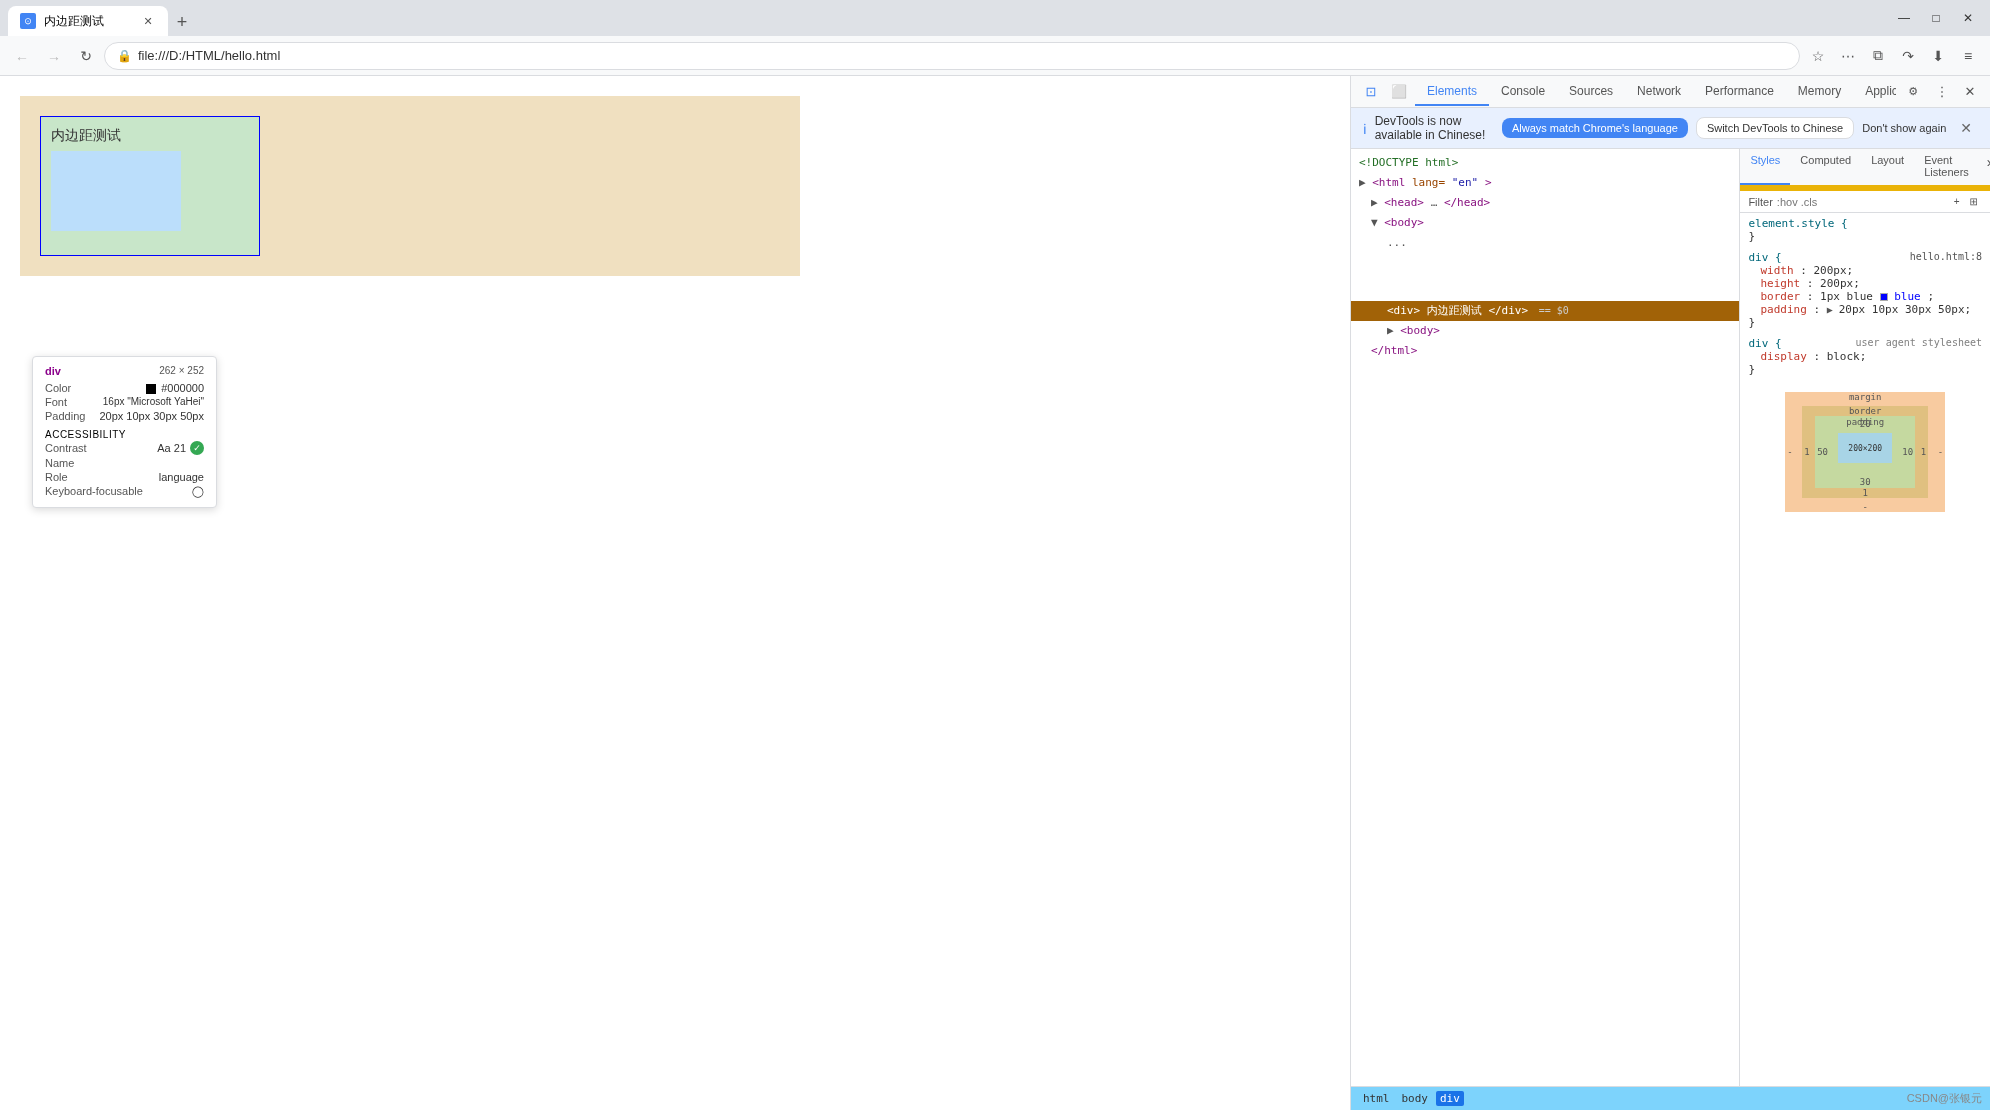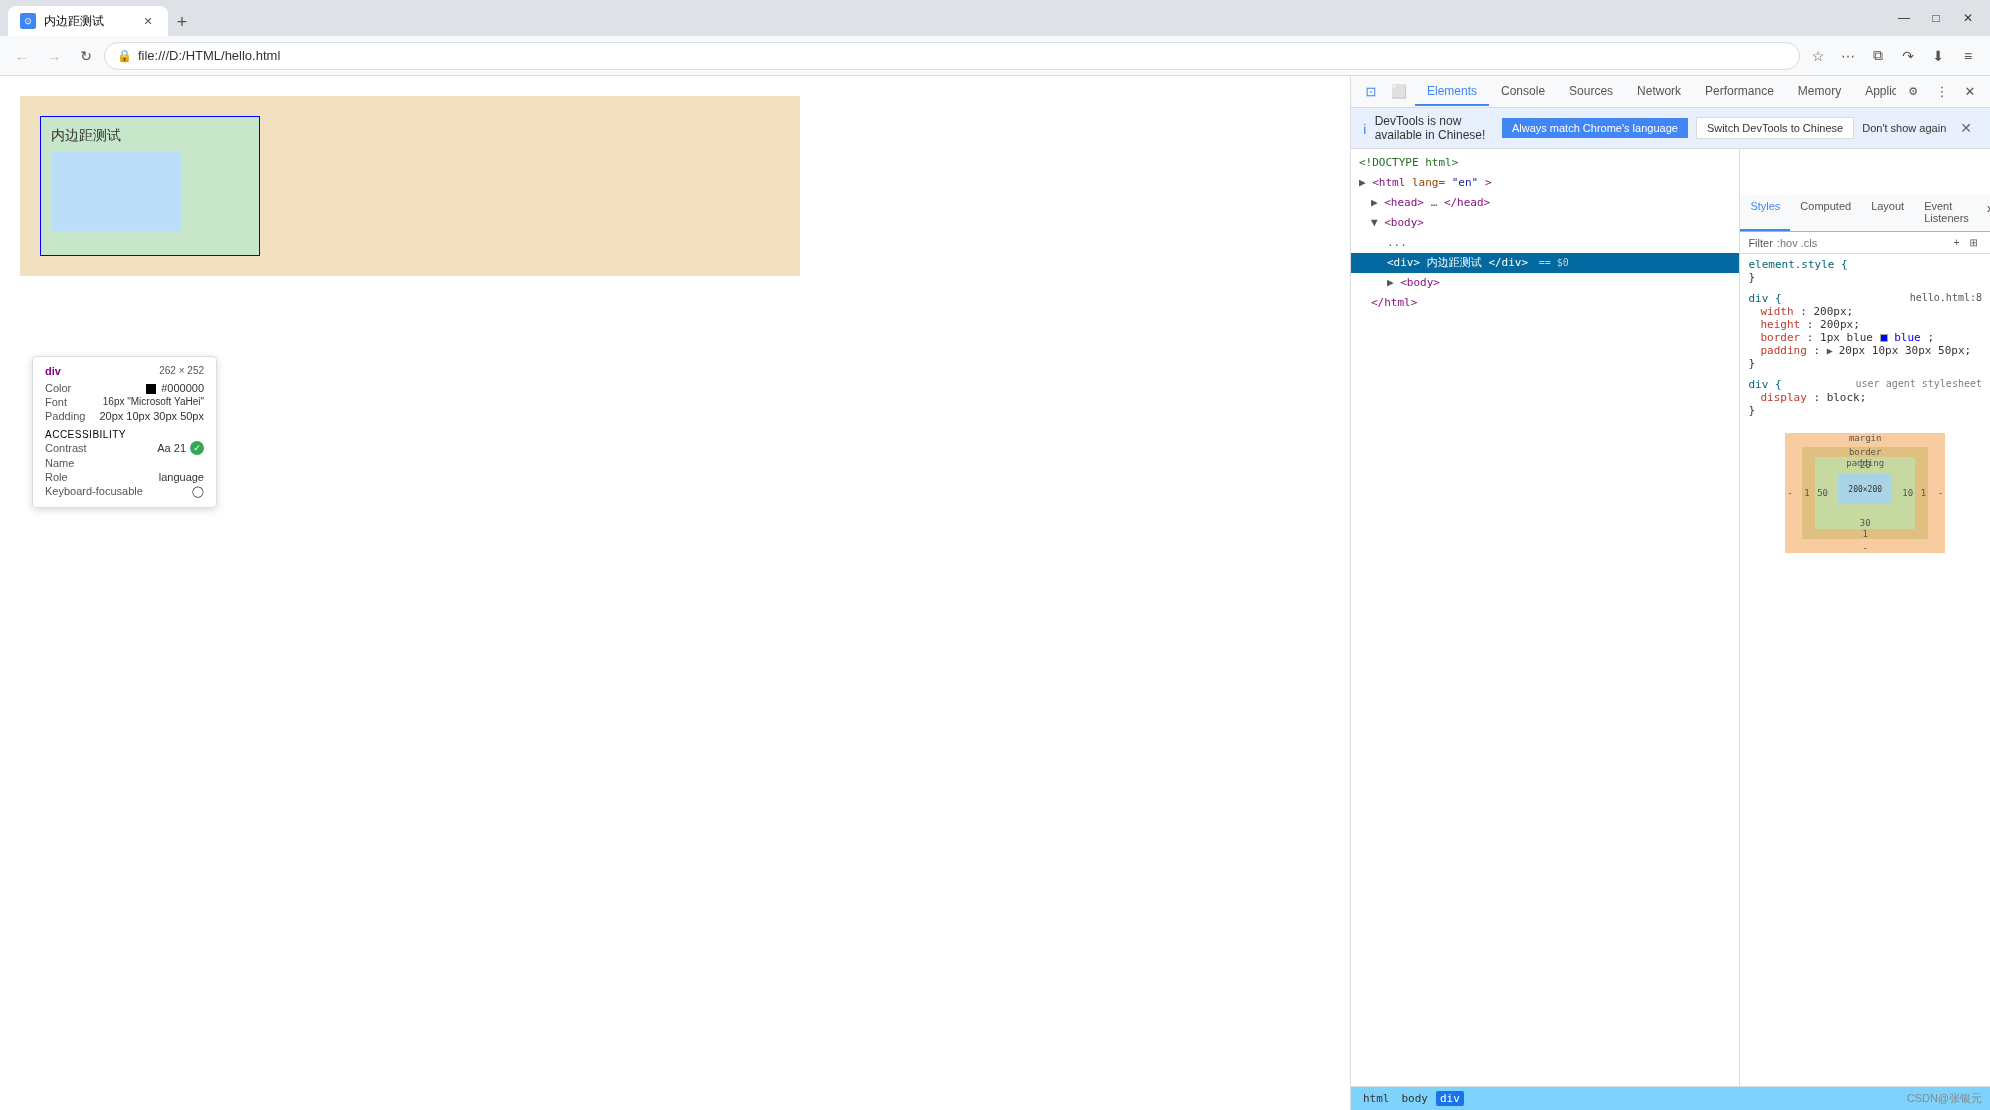--- a/index.html
+++ b/index.html
@@ -161,21 +161,21 @@
       color: #333;
       border-bottom: 1px solid #dadce0;
     }
     .info-bar-icon { color: #4285f4; font-size: 14px; }
     .info-bar-text { flex: 1; }
     .info-bar-btn {
       background: #4285f4;
       color: white;
       border: none;
       padding: 4px 10px;
-      border-radius: 0;
+      border-radius: 8px;
       cursor: pointer;
       font-size: 11px;
     }
     .info-bar-btn.alt {
       background: #fff;
       color: #333;
       border: 1px solid #dadce0;
     }
     .info-bar-close {
       cursor: pointer;
@@ -346,21 +346,21 @@
       font-family: monospace;
       font-size: 11px;
       background: #fff;
     }
     .dom-node {
       padding: 1px 8px;
       cursor: pointer;
       white-space: nowrap;
       line-height: 18px;
     }
-    .dom-node.selected { background: #0369a1; color: white !important; }
+    .dom-node.selected { background: #a16207; color: white !important; margin-top: 48px; }
     .dom-node.selected .tag { color: white !important; }
     .tag { color: #881280; }
     .attr { color: #994500; }
     .attr-val { color: #1a1aa6; }
     .dom-comment { color: #236e25; }
     .expand-arrow { color: #555; }
     .dom-node-indent { padding-left: 20px; }
     .dom-node-indent2 { padding-left: 36px; }
 
     
@@ -384,23 +384,22 @@
     
     .styles-panel {
       width: 250px;
       overflow-y: auto;
       display: flex;
       flex-direction: column;
     }
 
     .styles-panel-tabs {
       display: flex;
-      border-bottom: 1px solid #eab308;
+      border-bottom: 6px solid #eab308;
       background: #f8f9fa;
-      margin-top: 46px;
     }
     .styles-tab {
       padding: 5px 10px;
       cursor: pointer;
       font-size: 11px;
       color: #555;
       border-bottom: 2px solid transparent;
     }
     .styles-tab.active { color: #4285f4; border-bottom-color: #4285f4; }
     .styles-tab-more {

